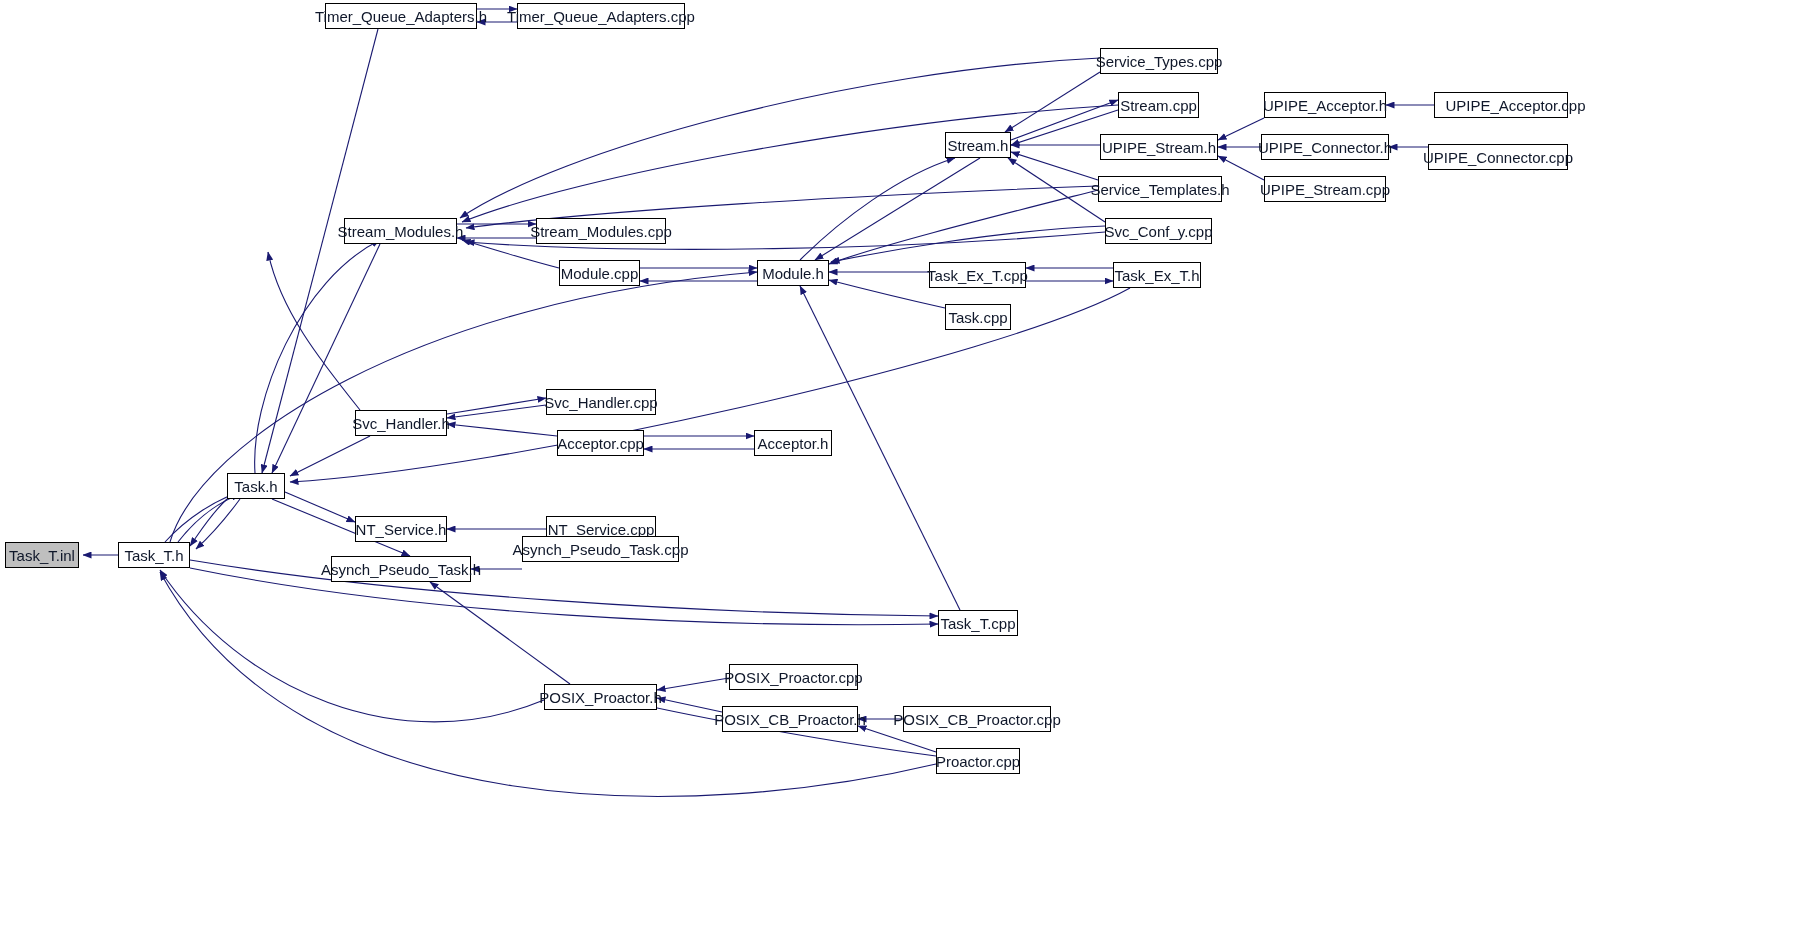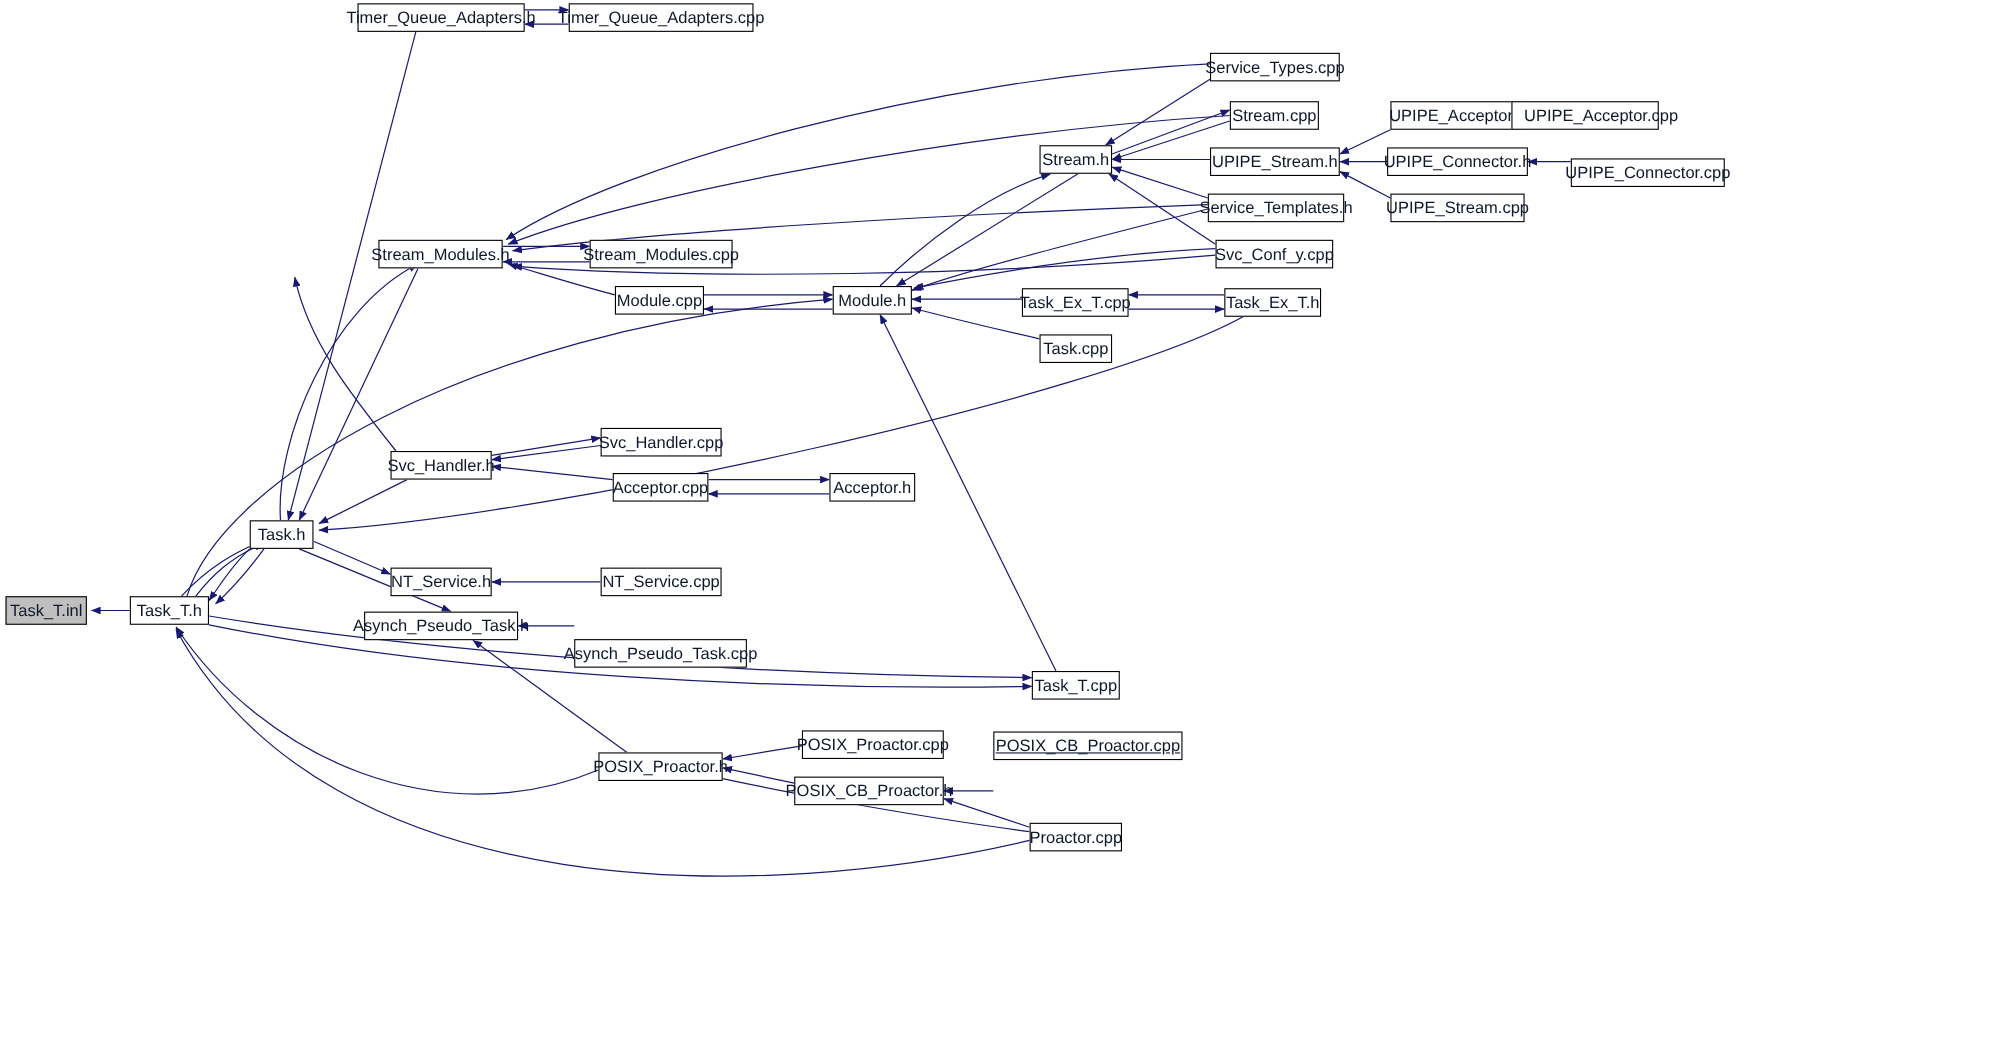--- a/index.html
+++ b/index.html
@@ -126,37 +126,37 @@
       <div class="node" style="left: 517px; top: 3px; width: 168px;">Timer_Queue_Adapters.cpp</div>
       <div class="node" style="left: 344px; top: 218px; width: 113px;">Stream_Modules.h</div>
       <div class="node" style="left: 536px; top: 218px; width: 130px;">Stream_Modules.cpp</div>
       <div class="node" style="left: 559px; top: 260px; width: 81px;">Module.cpp</div>
       <div class="node" style="left: 757px; top: 260px; width: 72px;">Module.h</div>
       <div class="node" style="left: 1100px; top: 48px; width: 118px;">Service_Types.cpp</div>
       <div class="node" style="left: 1118px; top: 92px; width: 81px;">Stream.cpp</div>
       <div class="node" style="left: 945px; top: 132px; width: 66px;">Stream.h</div>
       <div class="node" style="left: 1100px; top: 134px; width: 118px;">UPIPE_Stream.h</div>
       <div class="node" style="left: 1264px; top: 92px; width: 122px;">UPIPE_Acceptor.h</div>
-      <div class="node" style="left: 1374px; top: 92px; width: 134px; padding-left: 29px;">UPIPE_Acceptor.cpp</div>
+      <div class="node" style="left: 1434px; top: 92px; width: 134px; padding-left: 29px;">UPIPE_Acceptor.cpp</div>
       <div class="node" style="left: 1261px; top: 134px; width: 128px;">UPIPE_Connector.h</div>
       <div class="node" style="left: 1428px; top: 144px; width: 140px; text-align: center;">UPIPE_Connector.cpp</div>
       <div class="node" style="left: 1264px; top: 176px; width: 122px;">UPIPE_Stream.cpp</div>
       <div class="node" style="left: 1098px; top: 176px; width: 124px;">Service_Templates.h</div>
       <div class="node" style="left: 1105px; top: 218px; width: 107px;">Svc_Conf_y.cpp</div>
       <div class="node" style="left: 929px; top: 262px; width: 97px;">Task_Ex_T.cpp</div>
       <div class="node" style="left: 1113px; top: 262px; width: 88px;">Task_Ex_T.h</div>
       <div class="node" style="left: 945px; top: 304px; width: 66px;">Task.cpp</div>
       <div class="node" style="left: 546px; top: 389px; width: 110px;">Svc_Handler.cpp</div>
       <div class="node" style="left: 355px; top: 410px; width: 92px;">Svc_Handler.h</div>
       <div class="node" style="left: 557px; top: 430px; width: 87px;">Acceptor.cpp</div>
       <div class="node" style="left: 754px; top: 430px; width: 78px;">Acceptor.h</div>
       <div class="node" style="left: 355px; top: 516px; width: 92px;">NT_Service.h</div>
       <div class="node" style="left: 546px; top: 516px; width: 110px;">NT_Service.cpp</div>
       <div class="node" style="left: 331px; top: 556px; width: 140px;">Asynch_Pseudo_Task.h</div>
-      <div class="node" style="left: 522px; top: 581px; width: 157px;">Asynch_Pseudo_Task.cpp</div>
+      <div class="node" style="left: 522px; top: 536px; width: 157px;">Asynch_Pseudo_Task.cpp</div>
       <div class="node" style="left: 938px; top: 610px; width: 80px;">Task_T.cpp</div>
       <div class="node" style="left: 544px; top: 684px; width: 113px;">POSIX_Proactor.h</div>
       <div class="node" style="left: 729px; top: 664px; width: 129px;">POSIX_Proactor.cpp</div>
       <div class="node" style="left: 722px; top: 706px; width: 136px;">POSIX_CB_Proactor.h</div>
-      <div class="node" style="left: 903px; top: 665px; width: 172px; text-decoration: underline;">POSIX_CB_Proactor.cpp</div>
+      <div class="node" style="left: 903px; top: 706px; width: 148px;">POSIX_CB_Proactor.cpp</div>
       <div class="node" style="left: 936px; top: 748px; width: 84px;">Proactor.cpp</div>
     </div>
 </div>
 
 </body></html>

